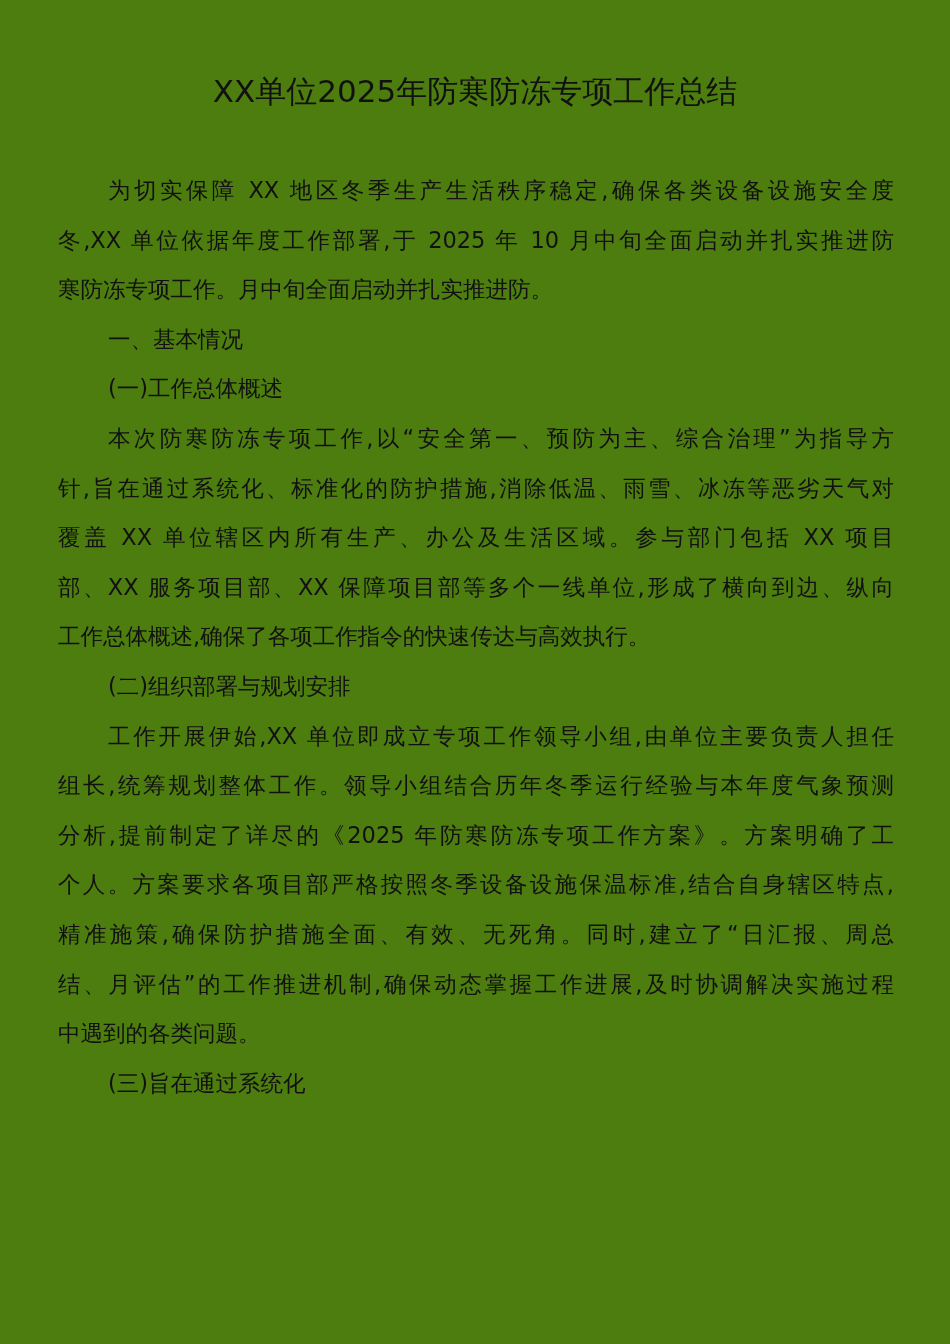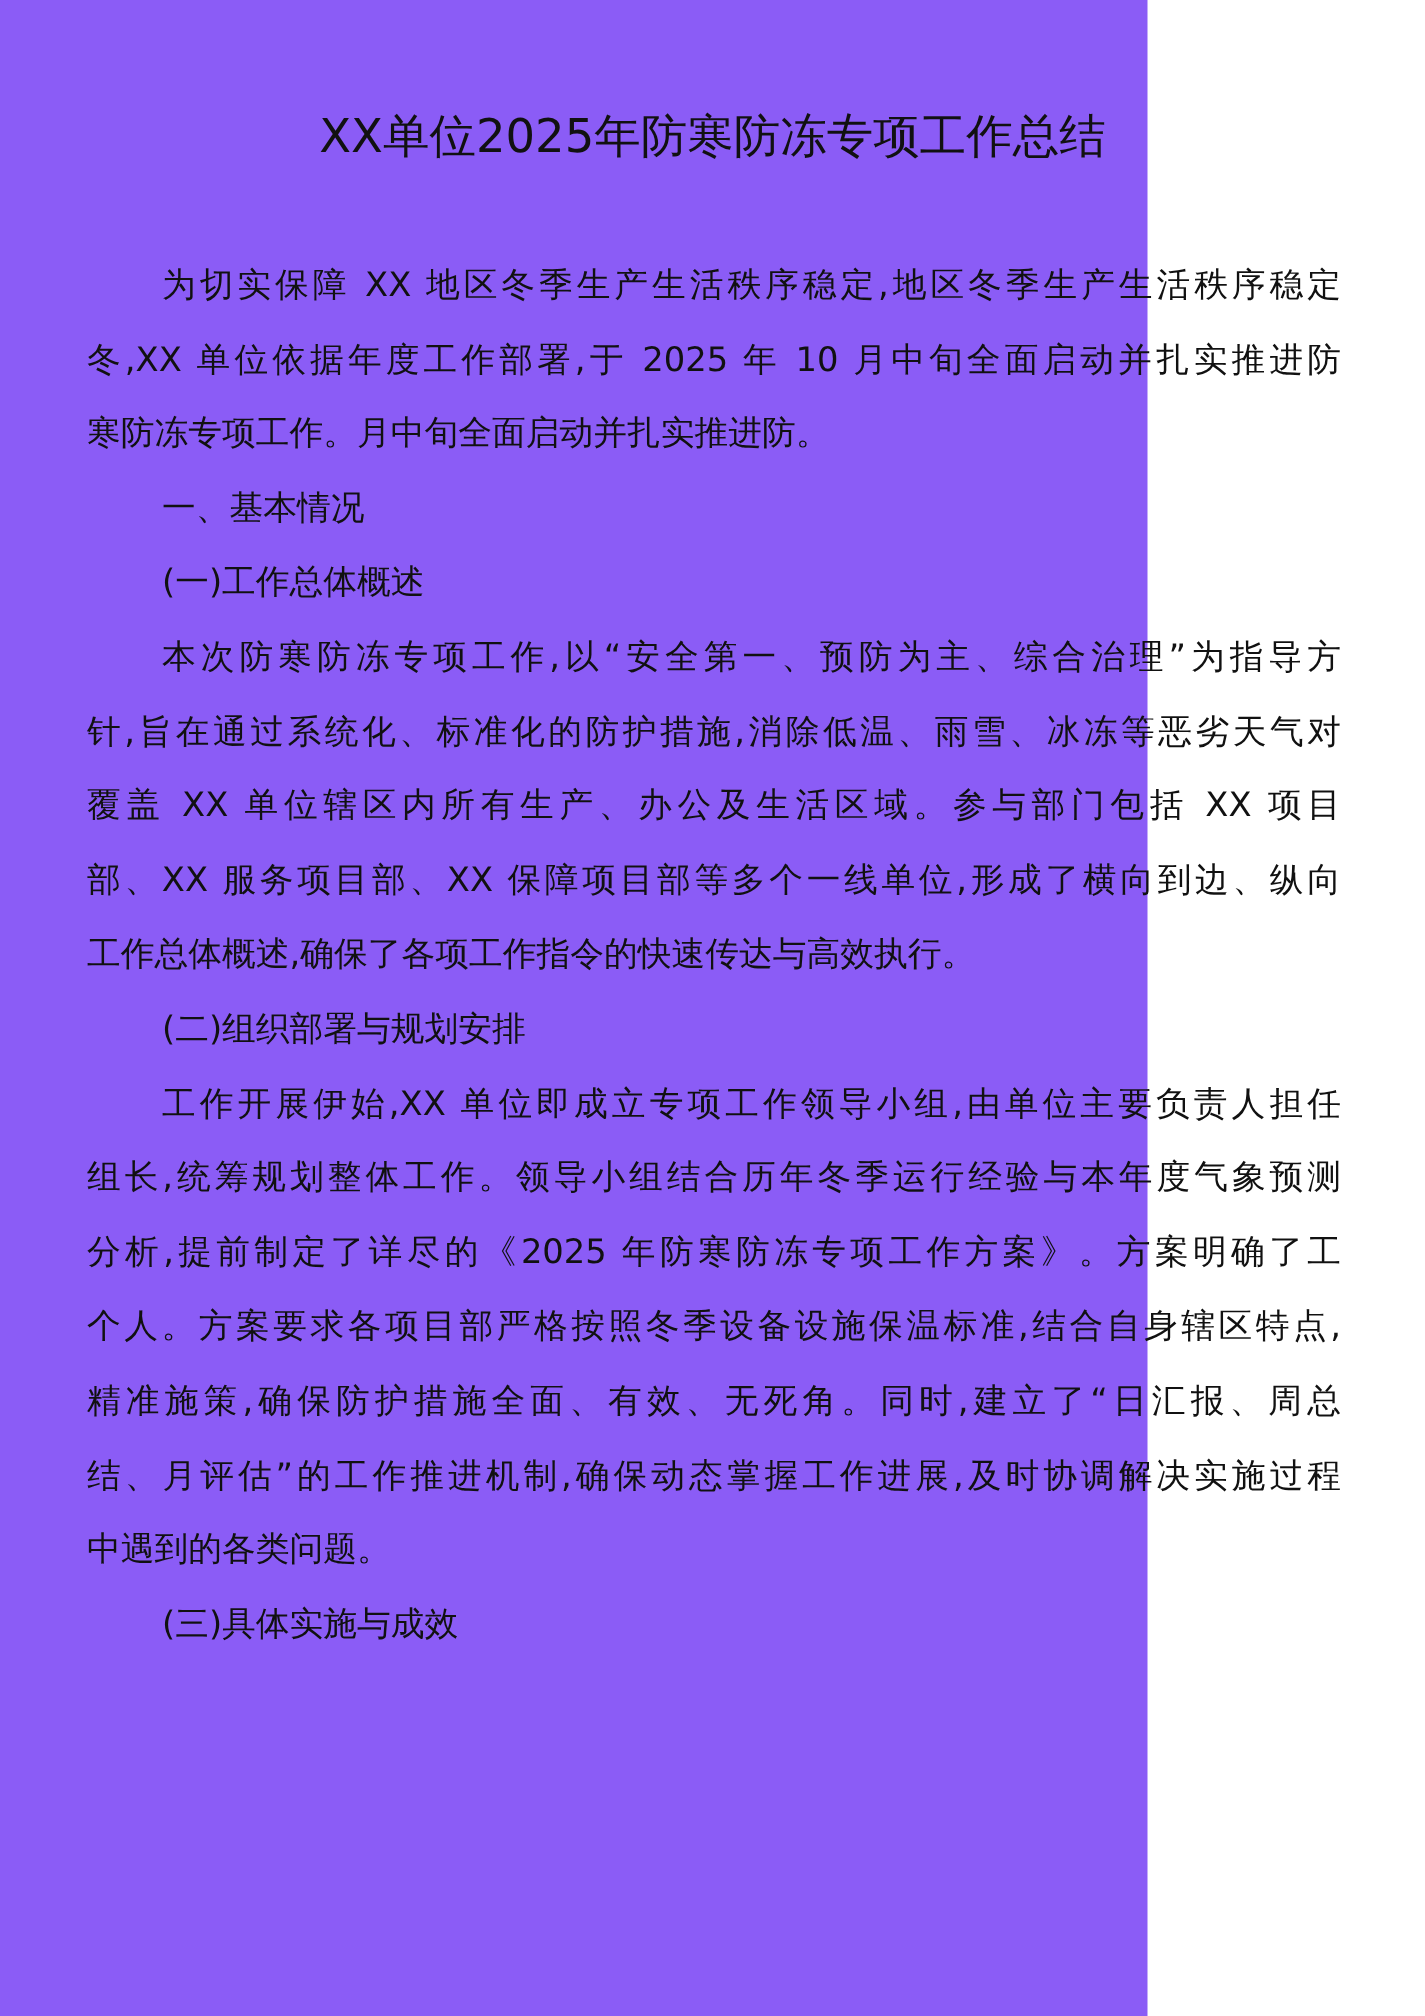--- a/index.html
+++ b/index.html
@@ -12,23 +12,23 @@
       height: 1344px;
       position: relative;
       overflow: hidden;
       font-family: "DejaVu Sans", "Liberation Sans", sans-serif;
       color: #111111;
     }
     .page {
       position: absolute;
       left: 0;
       top: 0;
-      width: 765px;
+      width: 950px;
       height: 1344px;
-      background: #8b5cf6;
+      background: #4d7c0f;
     }
     .doc-title {
       position: absolute;
       top: 68px;
       left: 0;
       width: 950px;
       text-align: center;
       font-size: 31px;
       line-height: 46px;
       font-weight: normal;
@@ -63,21 +63,21 @@
 </head>
 <body>
 
 <div class="page">
 
   <h1 class="doc-title">XX单位2025年防寒防冻专项工作总结</h1>
 
   <div class="body-text">
 
     <div>
-      <span class="line indent">为切实保障 XX 地区冬季生产生活秩序稳定,地区冬季生产生活秩序稳定</span>
+      <span class="line indent">为切实保障 XX 地区冬季生产生活秩序稳定,确保各类设备设施安全度</span>
       <span class="line">冬,XX 单位依据年度工作部署,于 2025 年 10 月中旬全面启动并扎实推进防</span>
       <span class="line last">寒防冻专项工作。月中旬全面启动并扎实推进防。</span>
     </div>
 
     <span class="line indent heading">一、基本情况</span>
 
     <span class="line indent heading">(一)工作总体概述</span>
 
     <div>
       <span class="line indent">本次防寒防冻专项工作,以“安全第一、预防为主、综合治理”为指导方</span>
@@ -92,16 +92,16 @@
     <div>
       <span class="line indent">工作开展伊始,XX 单位即成立专项工作领导小组,由单位主要负责人担任</span>
       <span class="line">组长,统筹规划整体工作。领导小组结合历年冬季运行经验与本年度气象预测</span>
       <span class="line">分析,提前制定了详尽的《2025 年防寒防冻专项工作方案》。方案明确了工</span>
       <span class="line">个人。方案要求各项目部严格按照冬季设备设施保温标准,结合自身辖区特点,</span>
       <span class="line">精准施策,确保防护措施全面、有效、无死角。同时,建立了“日汇报、周总</span>
       <span class="line">结、月评估”的工作推进机制,确保动态掌握工作进展,及时协调解决实施过程</span>
       <span class="line last">中遇到的各类问题。</span>
     </div>
 
-    <span class="line indent heading">(三)具体实施与成效</span>
+    <span class="line indent heading">(三)旨在通过系统化</span>
 
   </div>
 </div>
 
 </body></html>

